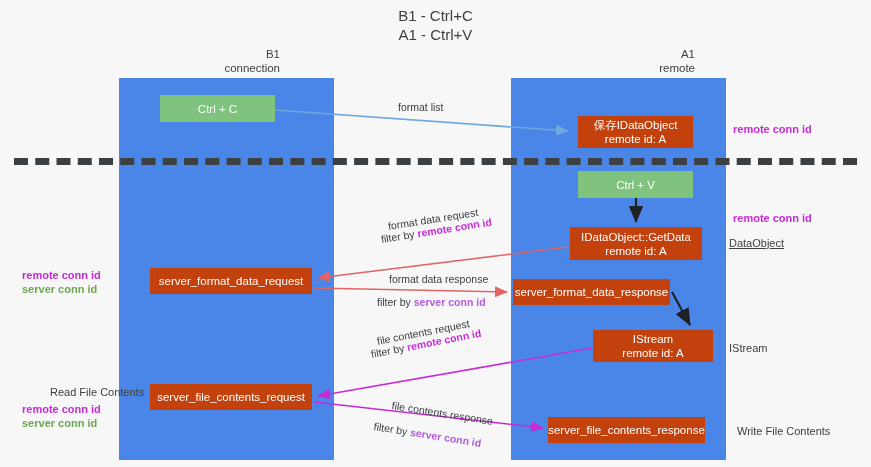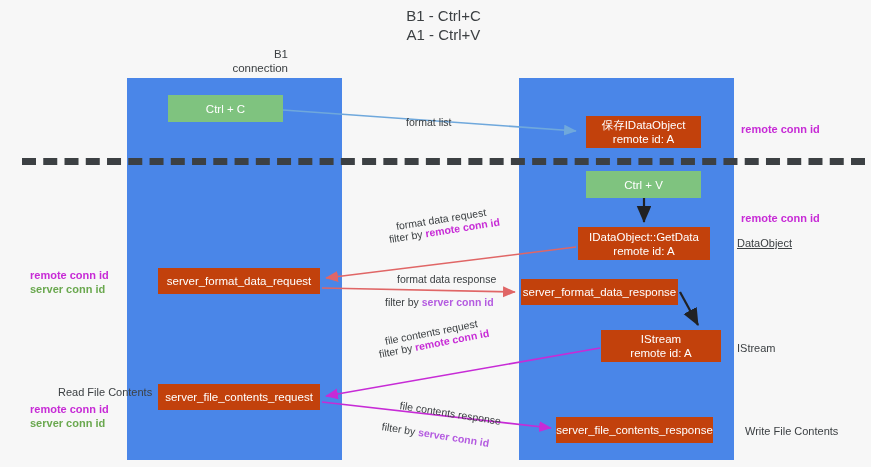--- a/index.html
+++ b/index.html
@@ -4,21 +4,21 @@
 <style>
   html,body{margin:0;padding:0;}
   body{
     width:871px;height:467px;
     background:#f7f7f7;
     font-family:"Liberation Sans", sans-serif;
     position:relative;
     overflow:hidden;
     color:#3c4043;
   }
-  #canvas{position:absolute;left:8px;top:0;width:808px;height:467px;}
+  #canvas{position:absolute;left:0;top:0;width:808px;height:467px;}
   .abs{position:absolute;}
 
   
   #title{
     left:0;top:6px;width:871px;text-align:center;
     font-size:15px;line-height:19px;color:#3c4043;
   }
 
   
   .col-head{
@@ -63,21 +63,21 @@
   
   .edge-label{
     font-size:10.5px;line-height:14px;color:#3c4043;white-space:nowrap;
   }
   .edge-label .hl-purple{color:#c72bd6;font-weight:bold;}
   .edge-label .hl-purple2{color:#b45be0;font-weight:bold;}
   .rot-up{transform:rotate(-9deg);transform-origin:left center;}
   .rot-up2{transform:rotate(-11deg);transform-origin:left center;}
   .rot-dn{transform:rotate(9deg);transform-origin:left center;}
 
-  #l-formatlist{left:398px;top:100px;margin-top:15px;}
+  #l-formatlist{left:398px;top:100px;}
   #l-fdreq1{left:388px;top:219px;}
   #l-fdreq2{left:381px;top:232px;}
   #l-fdresp1{left:389px;top:272px;}
   #l-fdresp2{left:377px;top:295px;}
   #l-fcreq1{left:377px;top:334px;}
   #l-fcreq2{left:371px;top:347px;}
   #l-fcresp1{left:392px;top:398px;}
   #l-fcresp2{left:374px;top:419px;}
 
   
@@ -105,20 +105,24 @@
 
   <div class="abs" id="title">
     <div>B1 - Ctrl+C</div>
     <div>A1 - Ctrl+V</div>
   </div>
 
   <div class="abs col-head" id="head-b1">
     <div>B1</div>
     <div>connection</div>
   </div>
+  <div class="abs col-head" id="head-a1">
+    <div>A1</div>
+    <div>remote</div>
+  </div>
 
   <div class="abs lane" id="lane-b1"></div>
   <div class="abs lane" id="lane-a1"></div>
 
   <svg id="wires">
     <defs>
       <marker id="ah-blue" markerWidth="9" markerHeight="9" refX="7.5" refY="3.4" orient="auto">
         <path d="M0,0 L8,3.4 L0,6.8 z" fill="#6fa8dc"></path>
       </marker>
       <marker id="ah-red" markerWidth="9" markerHeight="9" refX="7.5" refY="3.4" orient="auto">

